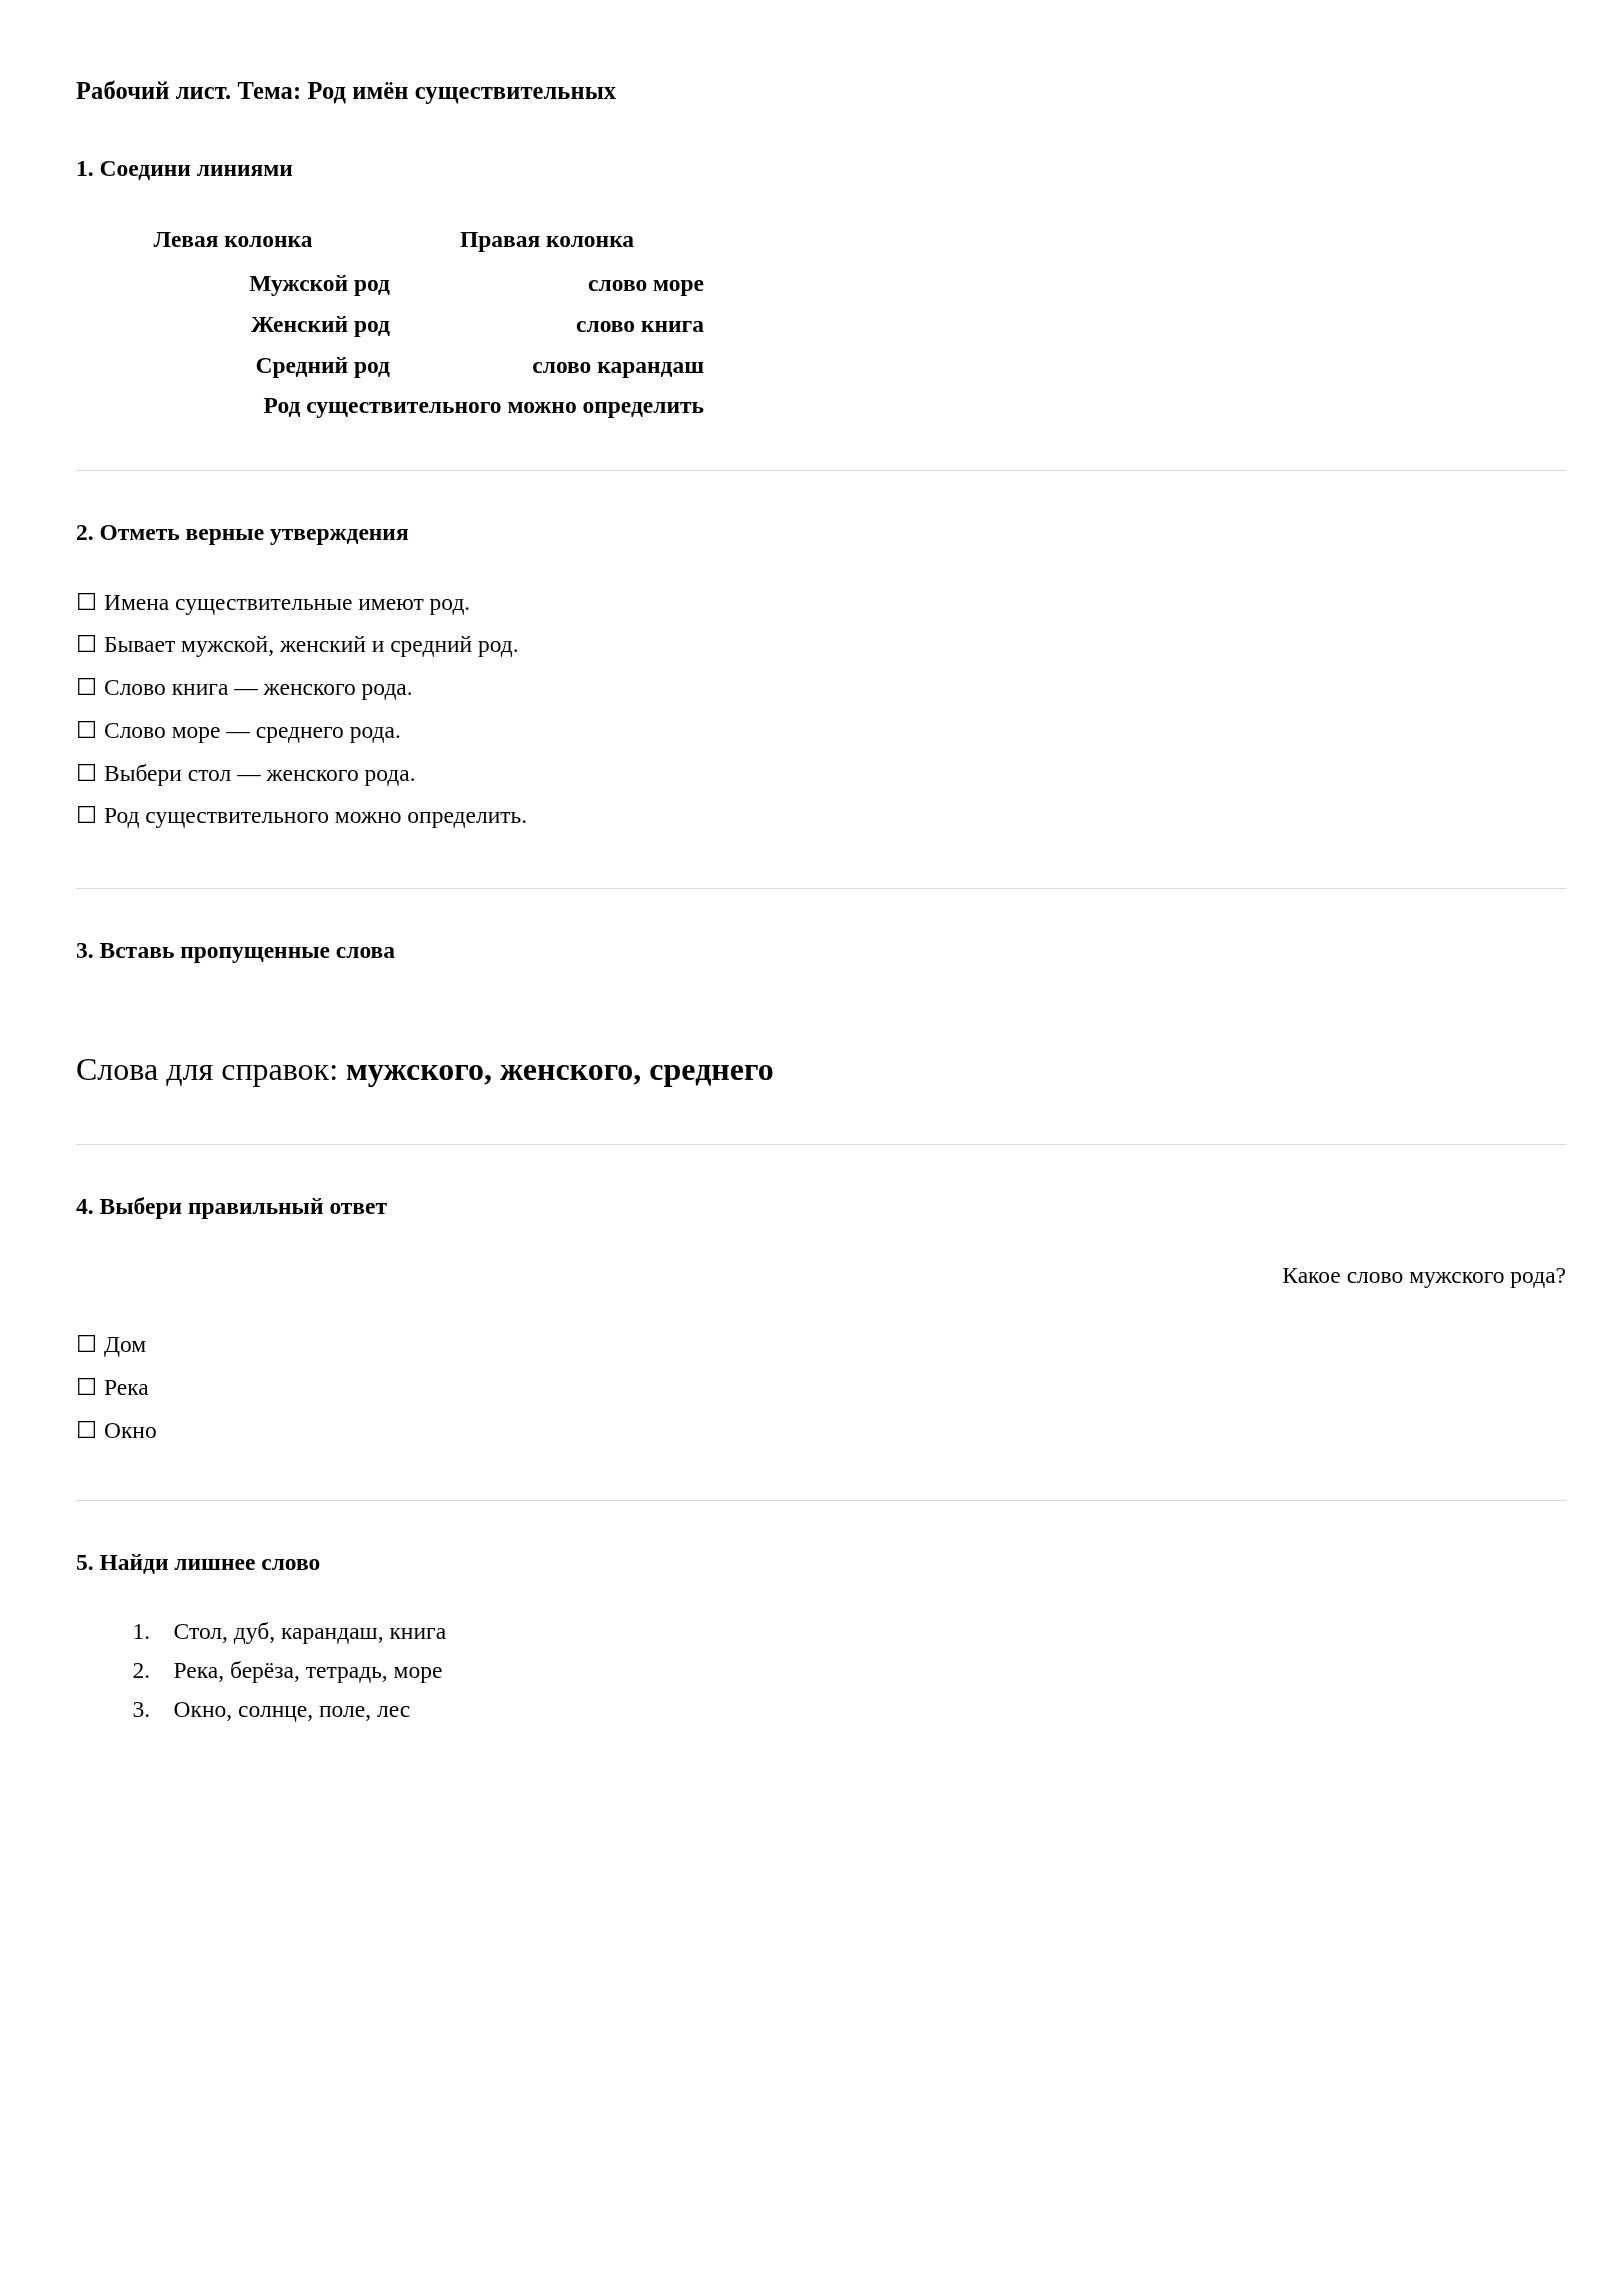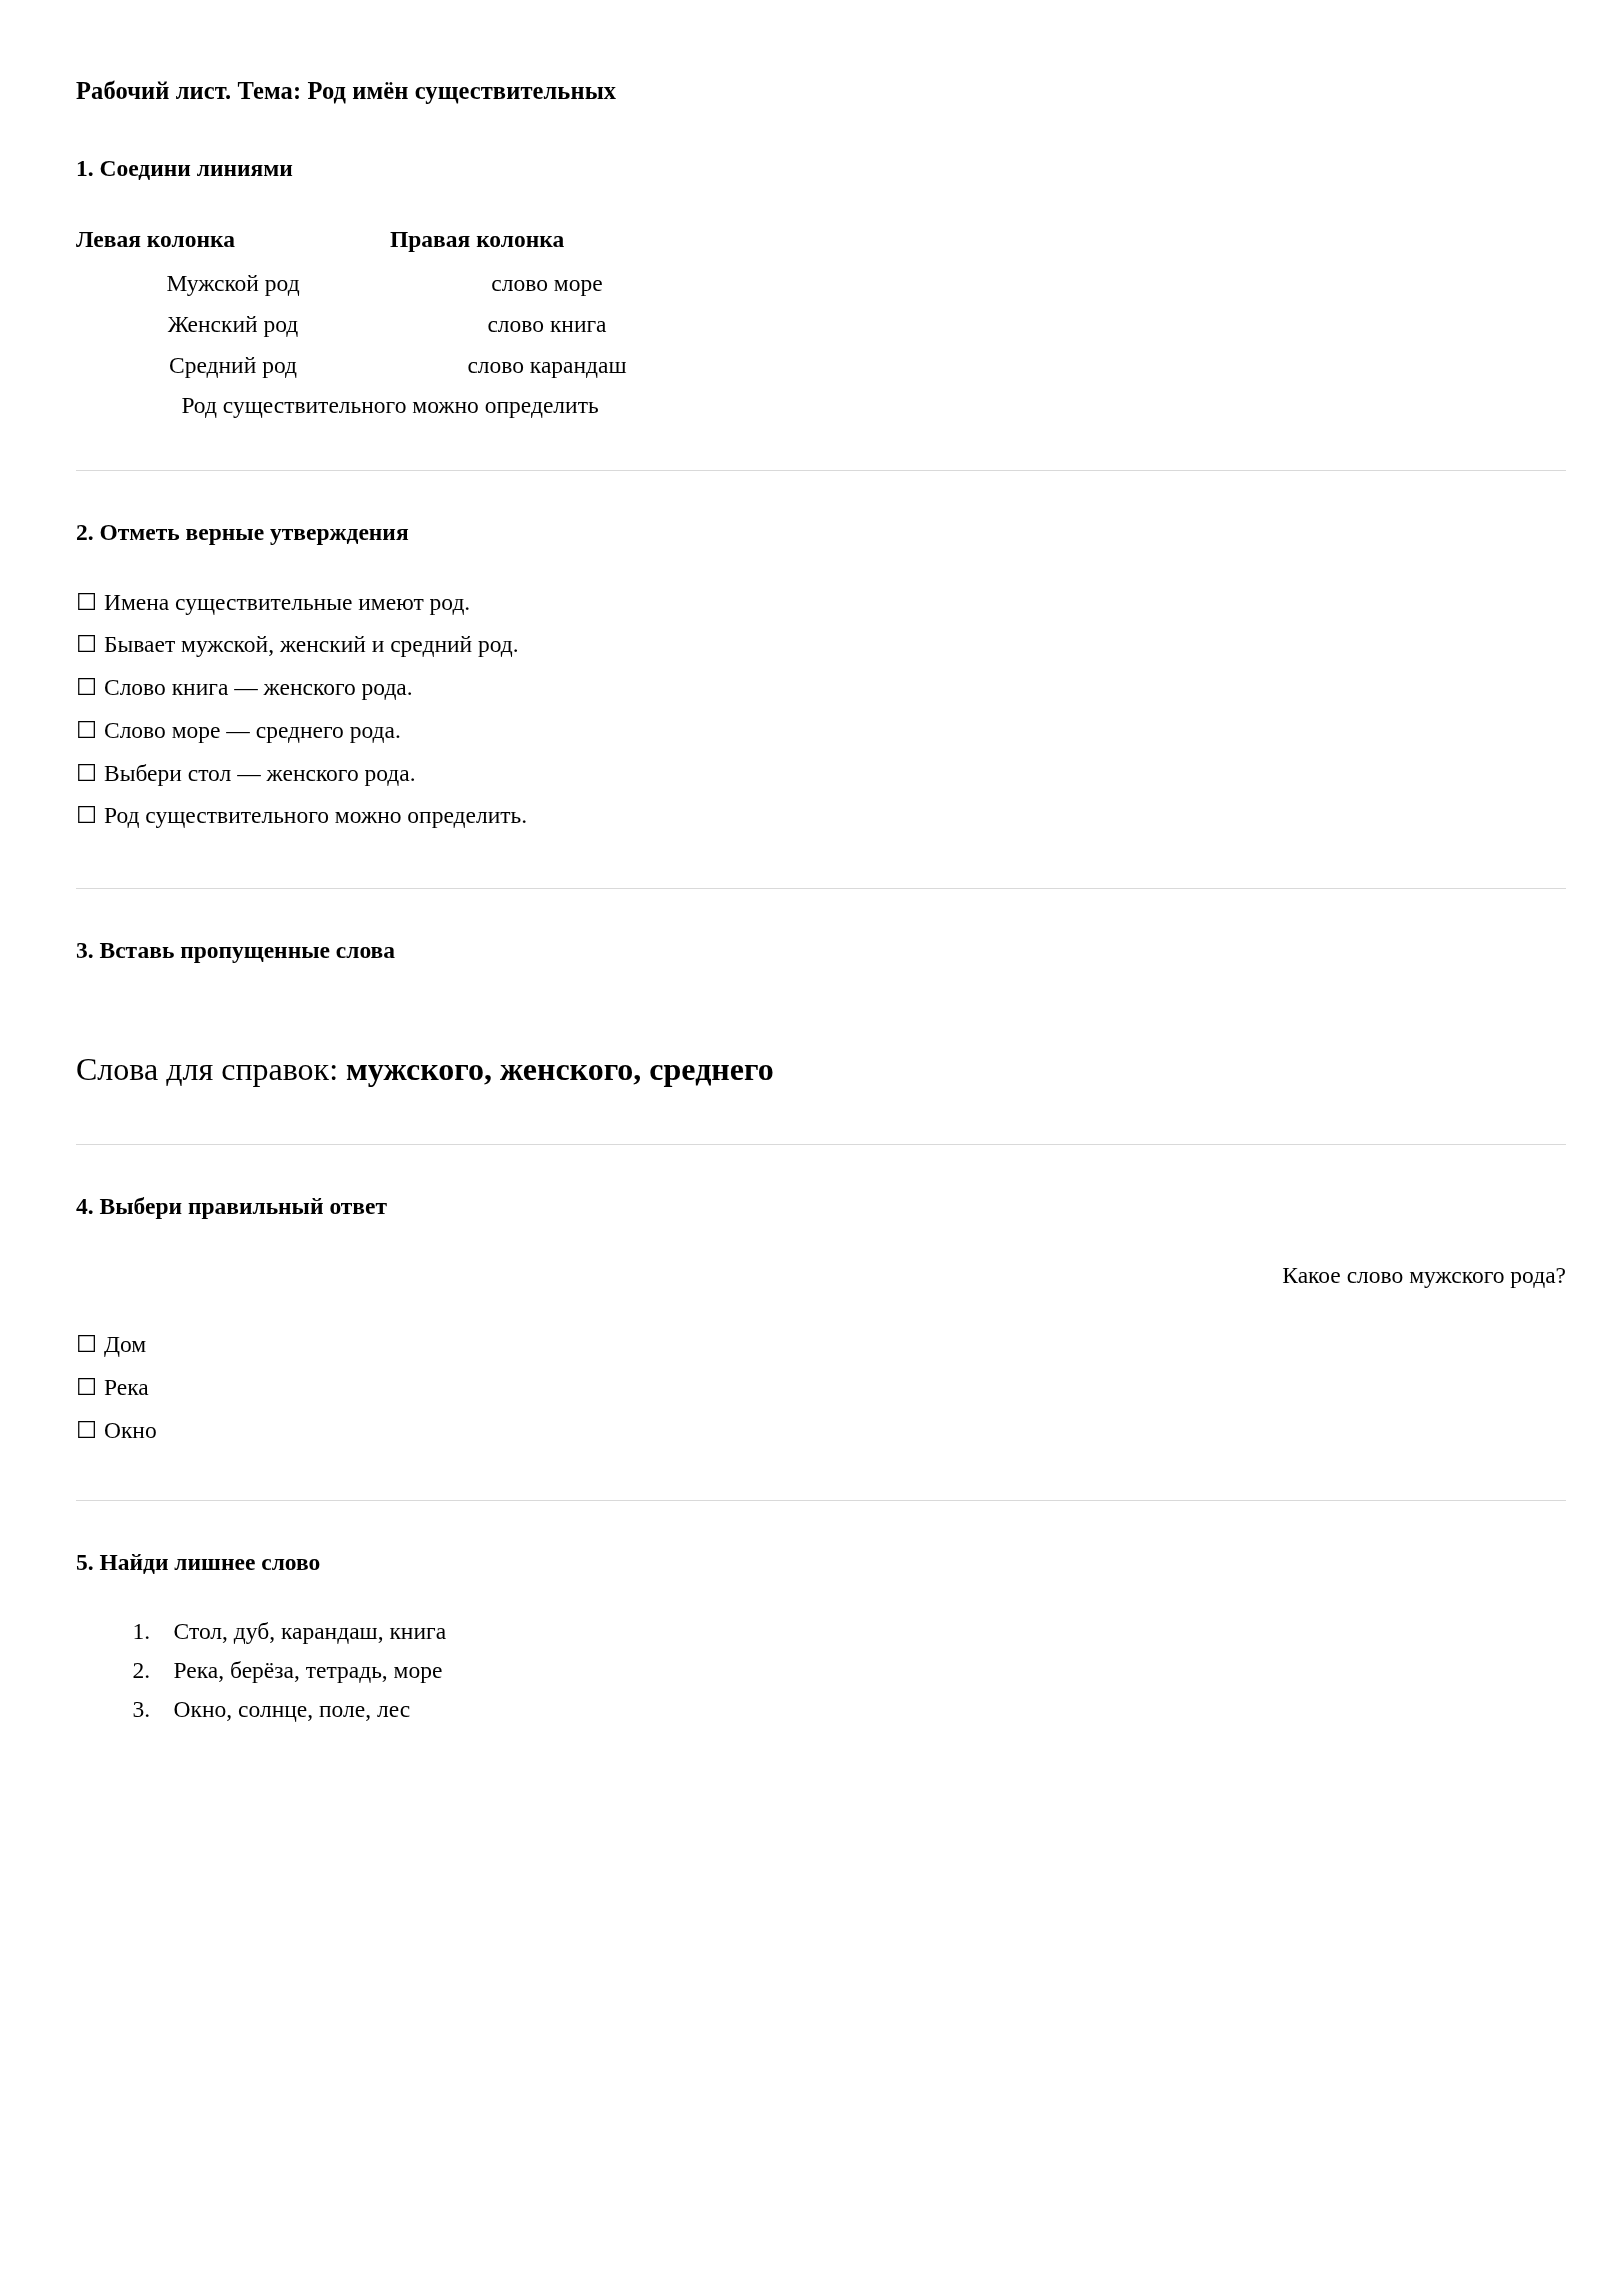--- a/index.html
+++ b/index.html
@@ -63,28 +63,28 @@
     border-collapse: collapse;
     margin: 0;
     width: 627px;
     table-layout: fixed;
   }
   .match-table th,
   .match-table td {
     padding: 0 0 10.8px 0;
     font-size: 23.5px;
     line-height: 1.28;
+    text-align: right;
+    vertical-align: top;
+    font-weight: bold;
+    white-space: nowrap;
+  }
+  .match-table th {
+    font-weight: bold;
     text-align: center;
-    vertical-align: top;
-    font-weight: normal;
-    white-space: nowrap;
-  }
-  .match-table th {
-    font-weight: bold;
-    text-align: left;
     padding-bottom: 13.7px;
   }
   .match-table col.c1 { width: 314px; }
   .match-table col.c2 { width: 314px; }
   .match-table td.wide { white-space: nowrap; }
 
   
   .check-list {
     list-style: none;
     margin: 0;

